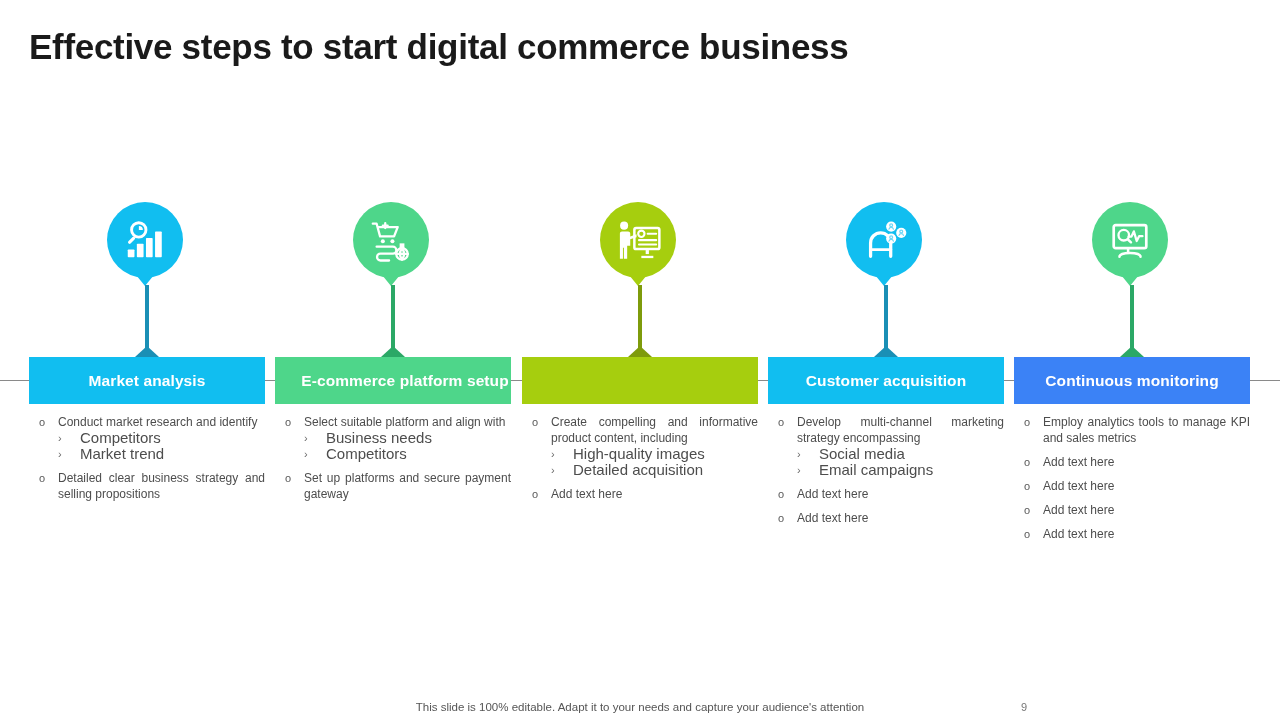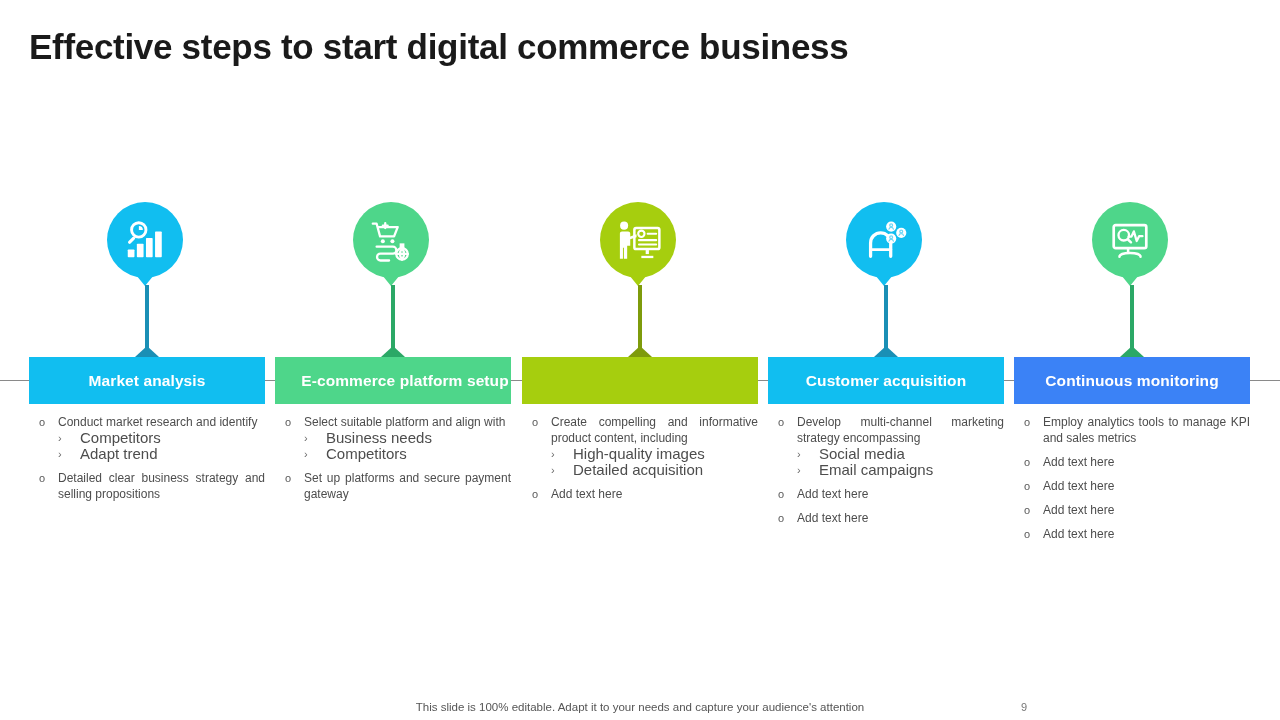--- a/index.html
+++ b/index.html
@@ -154,21 +154,21 @@
               <span class="mark">o</span>
               <span class="txt">Conduct market research and identify</span>
             </div>
             <div class="sub-list">
               <div class="sub-row">
                 <span class="mark" style="margin-left: 19px;">›</span>
                 <span class="txt">Competitors</span>
               </div>
               <div class="sub-row">
                 <span class="mark" style="margin-left: 19px;">›</span>
-                <span class="txt">Adapt trend</span>
+                <span class="txt">Market trend</span>
               </div>
             </div>
           </div>
           <div class="bullet-block">
             <div class="bullet-row" style="margin-bottom: 0px;">
               <span class="mark">o</span>
               <span class="txt">Detailed clear business strategy and selling propositions</span>
             </div>
           </div>
         </div>

